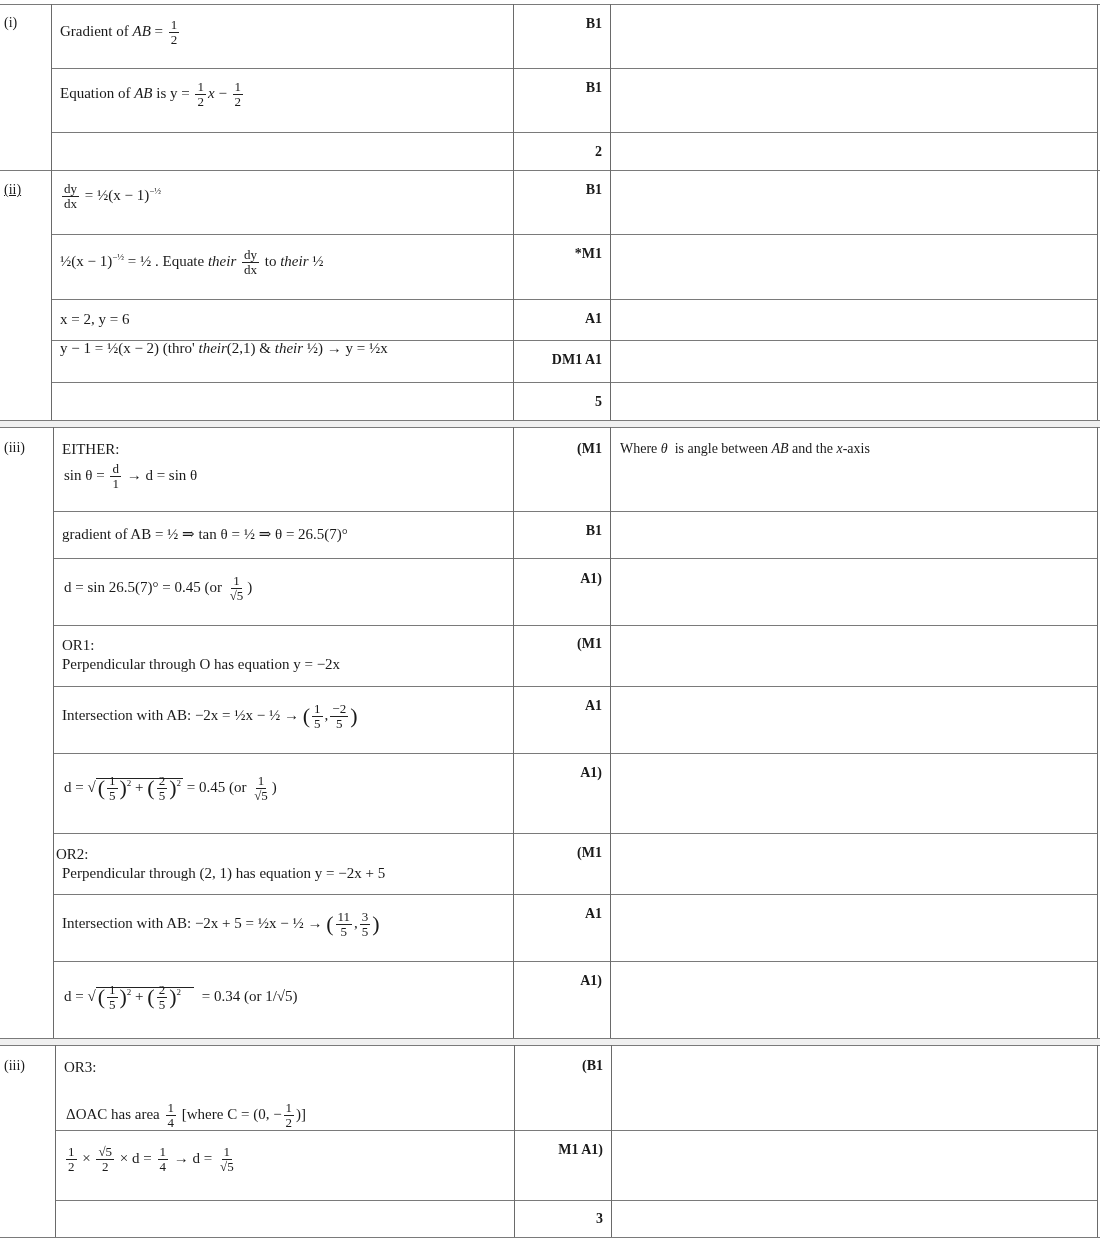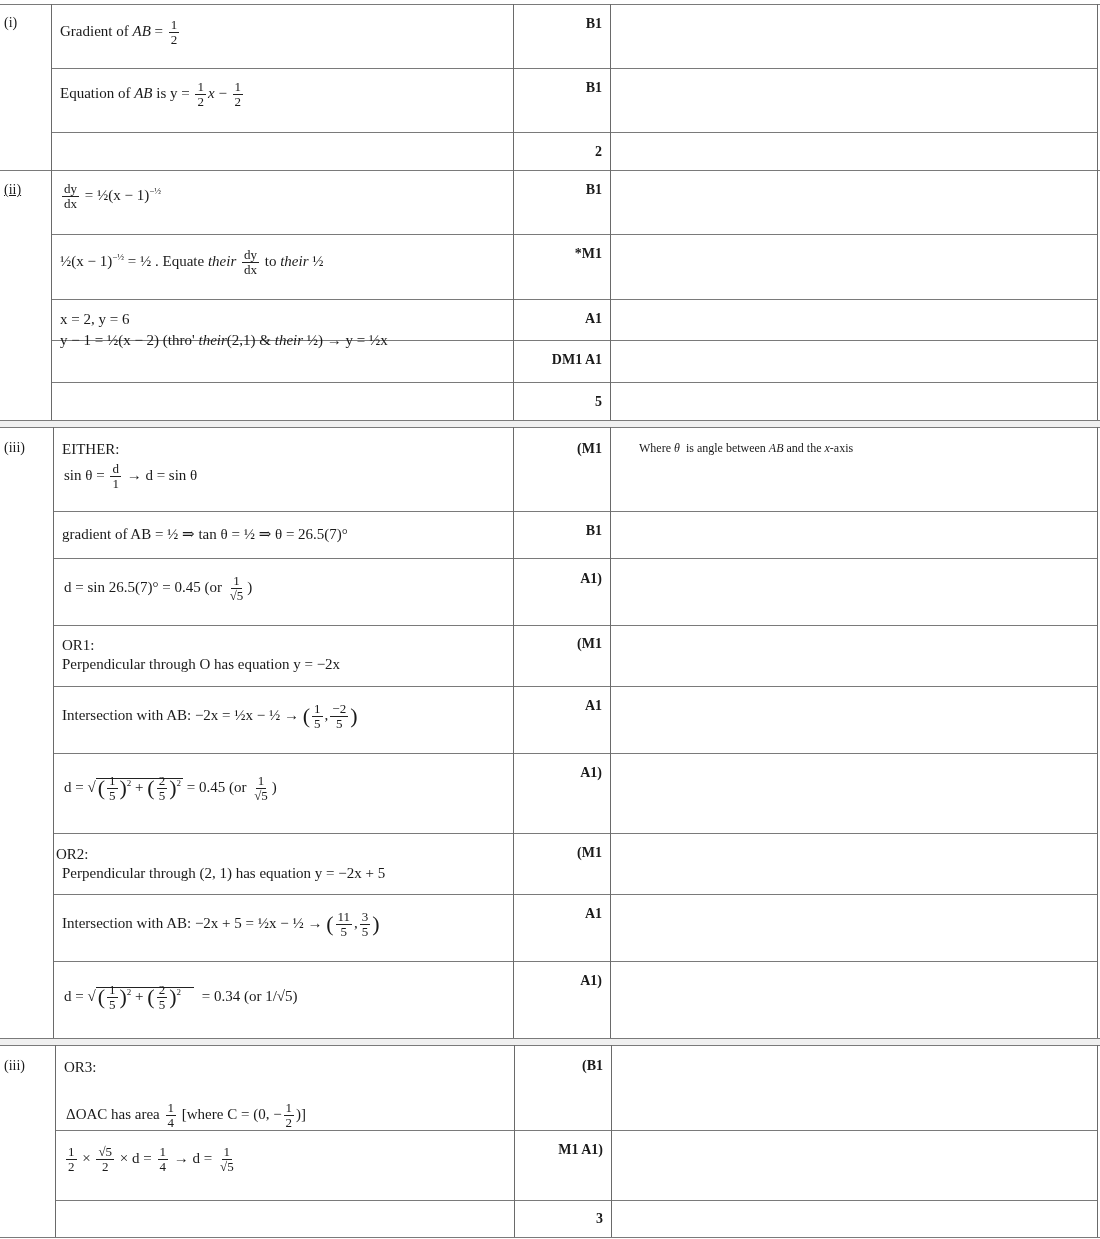--- a/index.html
+++ b/index.html
@@ -6,21 +6,21 @@
   html, body { width: 1100px; height: 1239px; background: #ffffff; overflow: hidden; }
   body { font-family: "Liberation Serif", "DejaVu Serif", serif; color: #1a1a1a; font-size: 15px; position: relative; }
 
   .hline { position: absolute; left: 0; height: 0; border-top: 1.5px solid #7a7a7a; }
   .vline { position: absolute; width: 0; border-left: 1.5px solid #6a6a6a; }
   .gap { position: absolute; left: 0; width: 1100px; background: #f0f0f0; }
 
   .part { position: absolute; left: 4px; font-size: 14px; }
   .cell { position: absolute; white-space: nowrap; line-height: 1.2; }
   .mark { position: absolute; font-weight: bold; font-size: 14px; text-align: right; width: 90px; white-space: nowrap; }
-  .guide { position: absolute; font-size: 12px; white-space: nowrap; margin-left: 19px; }
+  .guide { position: absolute; font-size: 14px; white-space: nowrap; }
 
   i, .it { }
   .frac { display: inline-flex; flex-direction: column; align-items: center; vertical-align: middle; font-size: 13px; line-height: 1.05; margin: 0 2px; }
   .frac .num { border-bottom: 1px solid #222; padding: 0 2px; }
   .frac .den { padding: 0 2px; }
   .sup { font-size: 9px; vertical-align: super; }
   .sqrt { border-top: 1px solid #222; padding: 0 2px; }
   .big { font-size: 22px; vertical-align: middle; }
 </style>
 </head>
@@ -107,21 +107,21 @@
   <span> = ½(x − 1)</span><span class="sup">−½</span>
 </div>
 <div class="cell" style="left:60px;top:248px;">
   <span>½(x − 1)</span><span class="sup">−½</span><span> = ½</span><span> . Equate </span><i>their</i>
   <span class="frac">
       <span class="num">dy</span>
       <span class="den">dx</span>
     </span><span> to </span><i>their</i> <span>½</span>
 </div>
 <div class="cell it" style="left:60px;top:310px;">x = 2,  y = 6</div>
-<div class="cell" style="left:60px;top:331px;">
+<div class="cell" style="left:60px;top:339px;">
   <span>y − 1 = ½(x − 2) (thro' </span><i>their</i><span>(2,1) &amp; </span><i>their</i><span> ½) →  y = ½x</span>
 </div>
 
 <div class="mark" style="left:512px;top:182px;">B1</div>
 <div class="mark" style="left:512px;top:246px;">*M1</div>
 <div class="mark" style="left:512px;top:311px;">A1</div>
 <div class="mark" style="left:512px;top:352px;">DM1 A1</div>
 <div class="mark" style="left:512px;top:394px;">5</div>
 
 <div class="cell it" style="left:62px;top:440px;">EITHER:</div>

